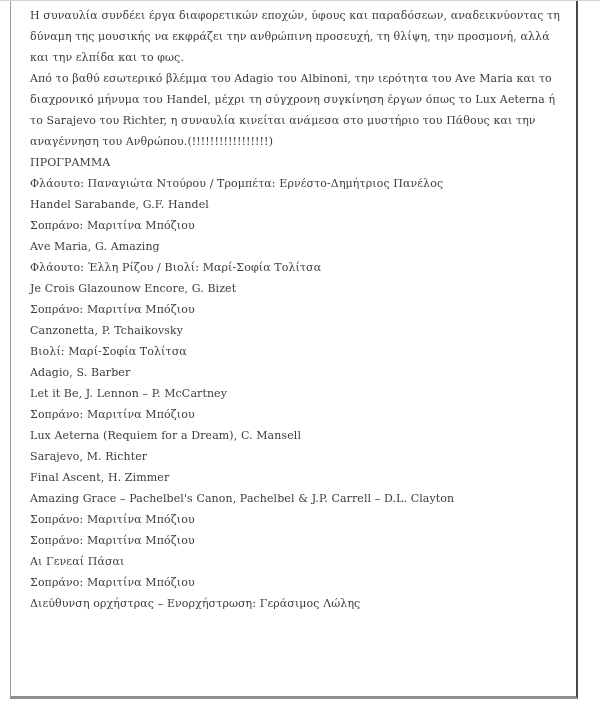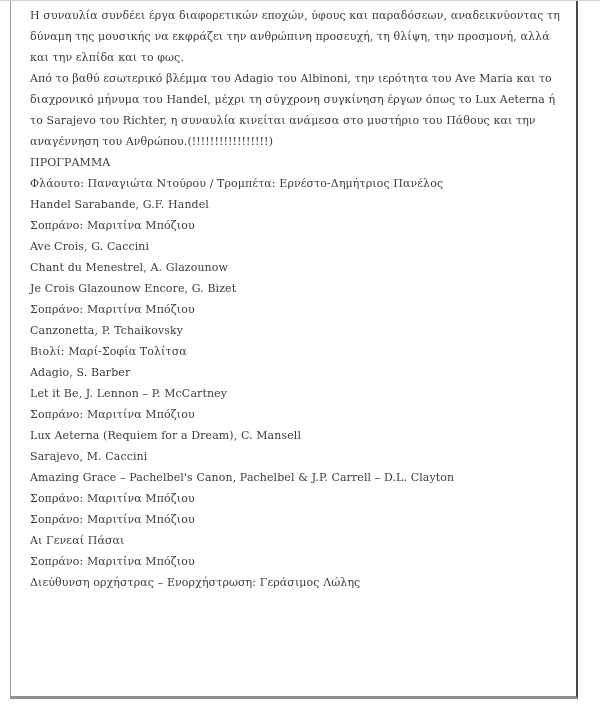--- a/index.html
+++ b/index.html
@@ -44,31 +44,32 @@
   <div class="content-box">
     <div>
         <p class="line">Η συναυλία συνδέει έργα διαφορετικών εποχών, ύφους και παραδόσεων, αναδεικνύοντας τη δύναμη της μουσικής να εκφράζει την ανθρώπινη προσευχή, τη θλίψη, την προσμονή, αλλά και την ελπίδα και το φως.</p>
         <p class="line">Από το βαθύ εσωτερικό βλέμμα του Adagio του Albinoni, την ιερότητα του Ave Maria και το διαχρονικό μήνυμα του Handel, μέχρι τη σύγχρονη συγκίνηση έργων όπως το Lux Aeterna ή το Sarajevo του Richter, η συναυλία κινείται ανάμεσα στο μυστήριο του Πάθους και την αναγέννηση του Ανθρώπου.(!!!!!!!!!!!!!!!!!)</p>
       </div>
     <p class="line">ΠΡΟΓΡΑΜΜΑ</p>
     <div>
         <p class="line">Φλάουτο: Παναγιώτα Ντούρου / Τρομπέτα: Ερνέστο-Δημήτριος Πανέλος</p>
         <p class="line">Handel Sarabande, G.F. Handel</p>
         <p class="line">Σοπράνο: Μαριτίνα Μπόζιου</p>
-        <p class="line">Ave Crois, G. Caccini</p>
-        <p class="line">Chant du Menestrel, A. Glazounow</p>
+        <p class="line">Ave Maria, G. Amazing</p>
+        <p class="line">Φλάουτο: Έλλη Ρίζου / Βιολί: Μαρί-Σοφία Τολίτσα</p>
         <p class="line">Je Crois Glazounow Encore, G. Bizet</p>
         <p class="line">Σοπράνο: Μαριτίνα Μπόζιου</p>
         <p class="line">Canzonetta, P. Tchaikovsky</p>
         <p class="line">Βιολί: Μαρί-Σοφία Τολίτσα</p>
         <p class="line">Adagio, S. Barber</p>
         <p class="line">Let it Be, J. Lennon – P. McCartney</p>
         <p class="line">Σοπράνο: Μαριτίνα Μπόζιου</p>
         <p class="line">Lux Aeterna (Requiem for a Dream), C. Mansell</p>
-        <p class="line">Sarajevo, M. Caccini</p>
+        <p class="line">Sarajevo, M. Richter</p>
+        <p class="line">Final Ascent, H. Zimmer</p>
         <p class="line">Amazing Grace – Pachelbel's Canon, Pachelbel &amp; J.P. Carrell – D.L. Clayton</p>
         <p class="line">Σοπράνο: Μαριτίνα Μπόζιου</p>
         <p class="line">Σοπράνο: Μαριτίνα Μπόζιου</p>
         <p class="line">Αι Γενεαί Πάσαι</p>
         <p class="line">Σοπράνο: Μαριτίνα Μπόζιου</p>
         <p class="line">Διεύθυνση ορχήστρας – Ενορχήστρωση: Γεράσιμος Λώλης</p>
       </div>
   </div>
 </div>
 

